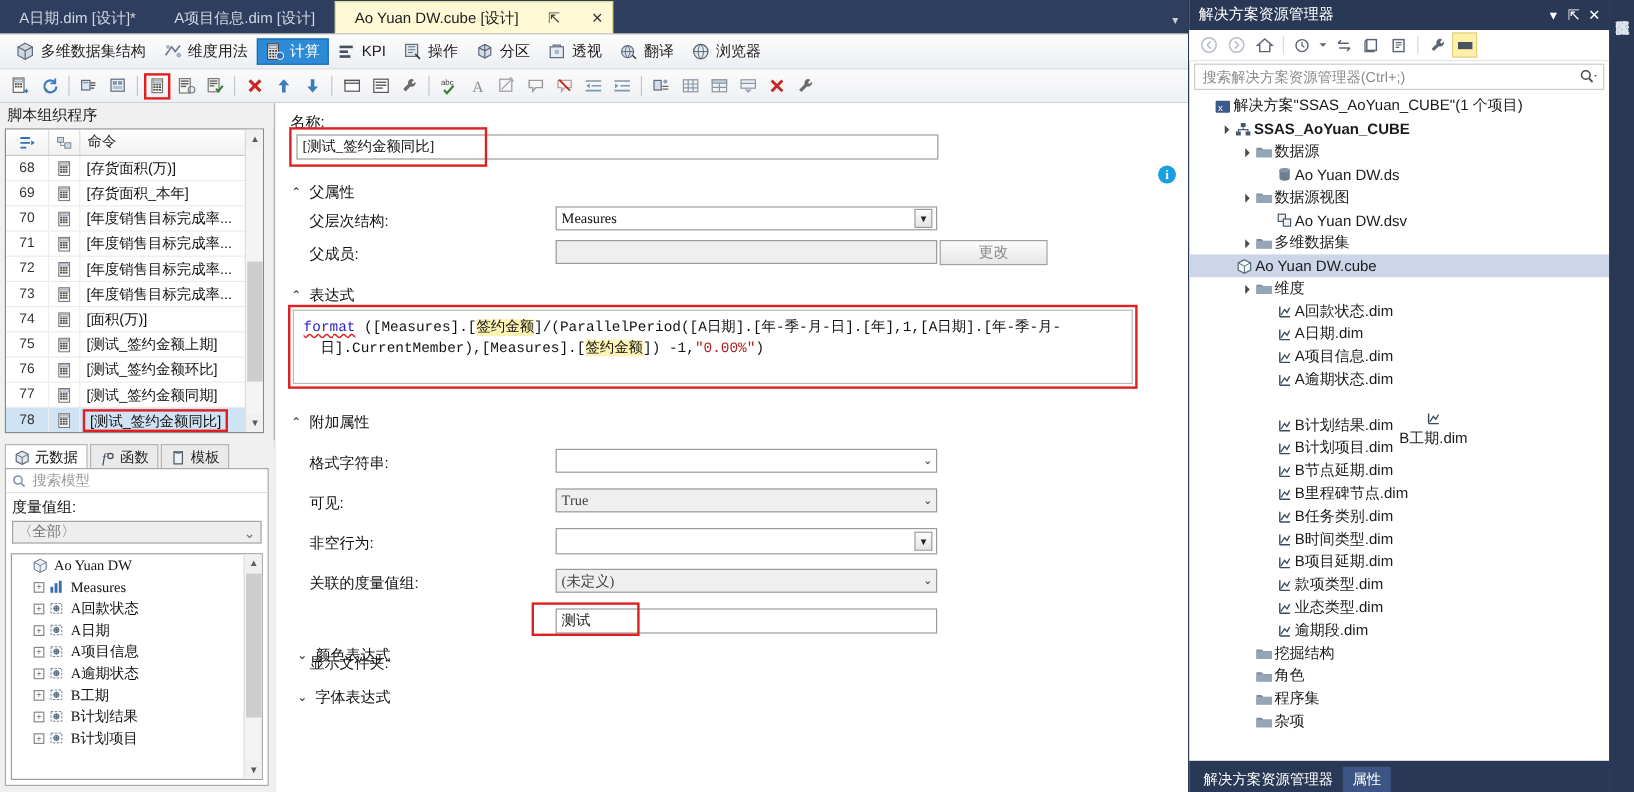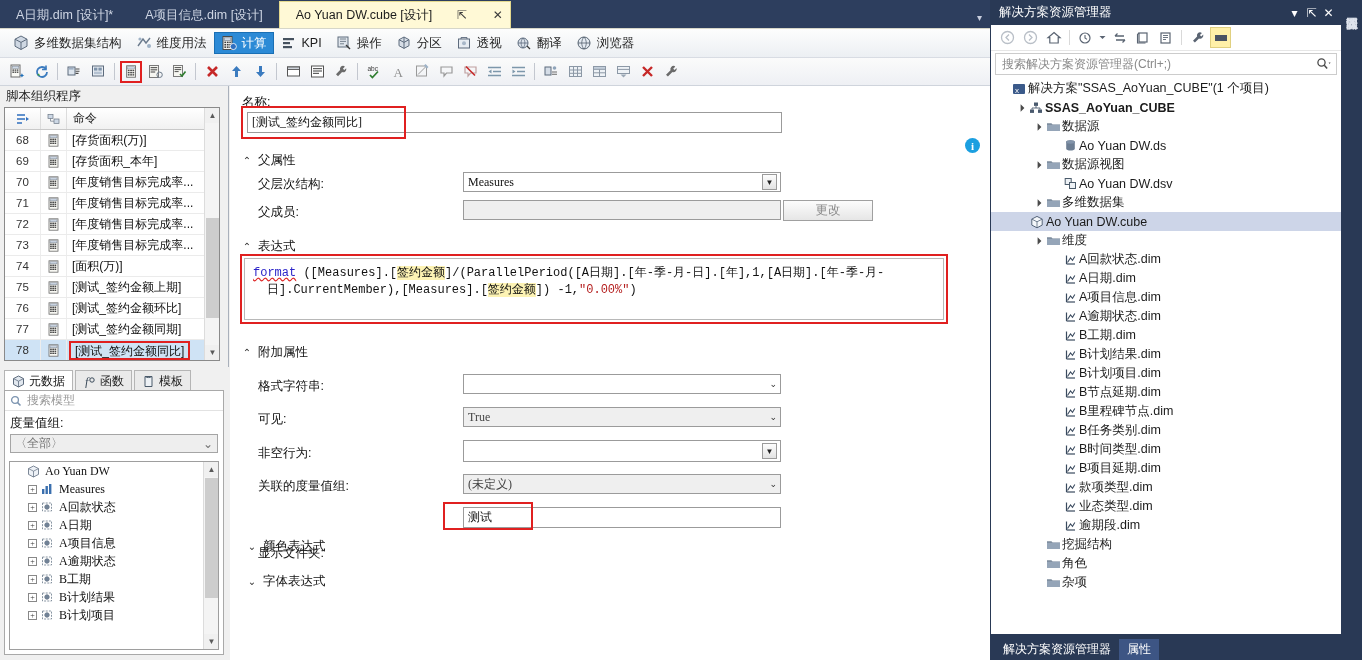--- a/index.html
+++ b/index.html
@@ -1327,21 +1327,21 @@
           <span class="tri"></span>
           <span class="seicon">
             <svg width="13" height="13" viewBox="0 0 13 13">
               <path d="M2.5 11V2.5" stroke="#3a4a5e" stroke-width="1.2"></path>
               <path d="M2.5 11h8.5" stroke="#3a4a5e" stroke-width="1.2"></path>
               <path d="M3.5 9.5L6.5 5l2 2.4 2.3-4" stroke="#3a4a5e" fill="none" stroke-width="1.1"></path>
             </svg>
           </span>
           <span>A逾期状态.dim</span>
         </div>
-        <div class="senode" style="padding-left: 57px;">
+        <div class="senode" style="padding-left: 57px; flex-direction: column;">
           <span class="tri"></span>
           <span class="seicon">
             <svg width="13" height="13" viewBox="0 0 13 13">
               <path d="M2.5 11V2.5" stroke="#3a4a5e" stroke-width="1.2"></path>
               <path d="M2.5 11h8.5" stroke="#3a4a5e" stroke-width="1.2"></path>
               <path d="M3.5 9.5L6.5 5l2 2.4 2.3-4" stroke="#3a4a5e" fill="none" stroke-width="1.1"></path>
             </svg>
           </span>
           <span>B工期.dim</span>
         </div>
@@ -1467,20 +1467,30 @@
         </div>
         <div class="senode" style="padding-left: 40px;">
           <span class="tri"></span>
           <span class="seicon">
             <svg width="15" height="13" viewBox="0 0 15 13">
               <path d="M1 3.2h4.4l1.2 1.4H14V11H1z" fill="#7b8a9c"></path>
               <path d="M1 4.8h13V11H1z" fill="#95a5b8"></path>
             </svg>
           </span>
           <span>角色</span>
+        </div>
+        <div class="senode" style="padding-left: 40px;">
+          <span class="tri"></span>
+          <span class="seicon">
+            <svg width="15" height="13" viewBox="0 0 15 13">
+              <path d="M1 3.2h4.4l1.2 1.4H14V11H1z" fill="#7b8a9c"></path>
+              <path d="M1 4.8h13V11H1z" fill="#95a5b8"></path>
+            </svg>
+          </span>
+          <span>程序集</span>
         </div>
         <div class="senode" style="padding-left: 40px;">
           <span class="tri"></span>
           <span class="seicon">
             <svg width="15" height="13" viewBox="0 0 15 13">
               <path d="M1 3.2h4.4l1.2 1.4H14V11H1z" fill="#7b8a9c"></path>
               <path d="M1 4.8h13V11H1z" fill="#95a5b8"></path>
             </svg>
           </span>
           <span>杂项</span>

